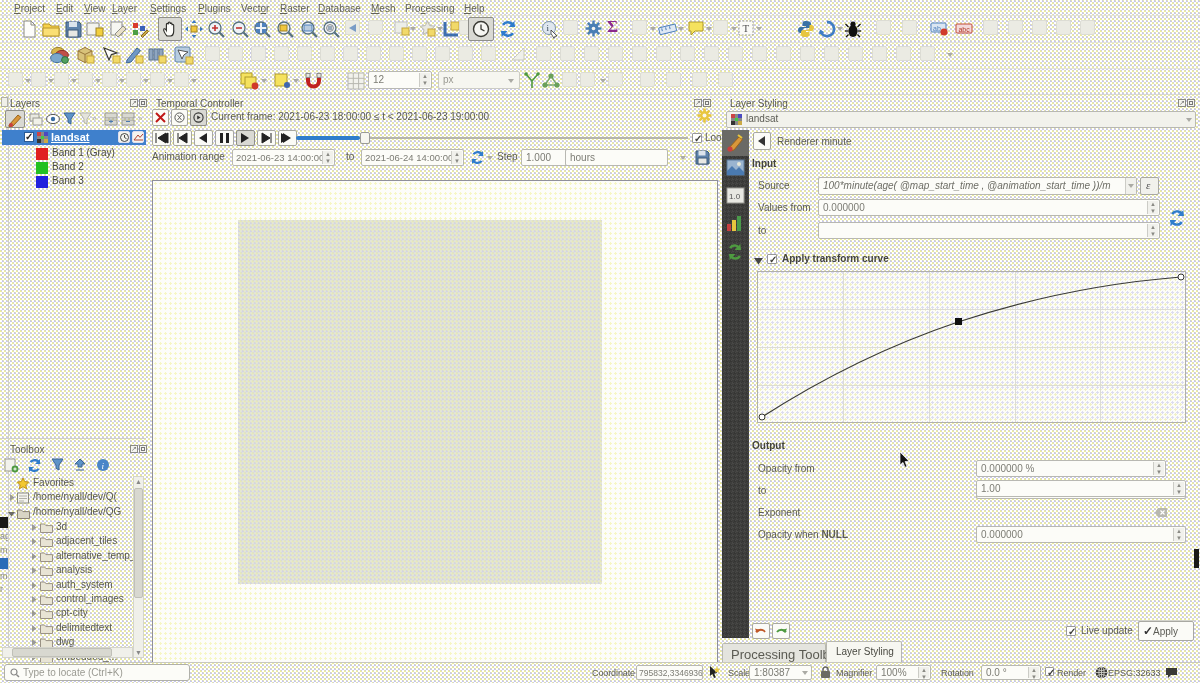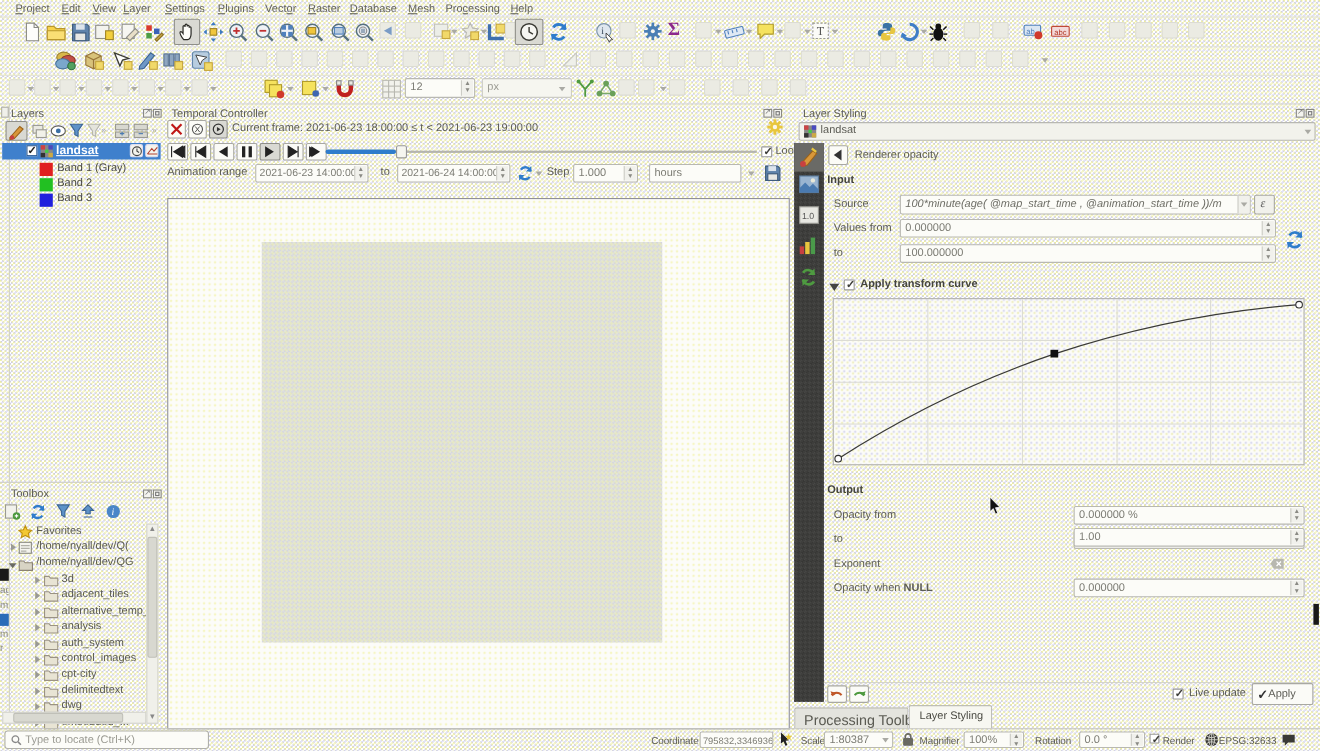--- a/index.html
+++ b/index.html
@@ -632,21 +632,21 @@
     <path d="M12.5 6a5 5 0 0 0-9-1.8M2.5 9a5 5 0 0 0 9 1.8" fill="none" stroke="#2f7ccc" stroke-width="2.2"></path>
     <path d="M13 1v5h-5z" fill="#2f7ccc"></path>
     <path d="M2 14V9h5z" fill="#2f7ccc"></path>
   </svg>
 <div class="dd" style="left:487px;top:156px"></div>
 <div class="lbl" style="left:497px;top:151px">Step</div>
 <div class="field" style="left:521px;top:149px;width:59px;height:17px">
     <span>1.000</span>
     <div class="spin">▲<br>▼</div>
   </div>
-<div class="field" style="left:590px;top:149px;width:84px;height:17px">
+<div class="field" style="left:565px;top:149px;width:103px;height:17px">
     <span>hours</span>
   </div>
 <div class="dd" style="left:680px;top:156px"></div>
 <svg style="left:695px;top:150px" width="15" height="15">
     <path d="M1 1h11l2 2v11H1z" fill="#5f83ab" stroke="#3c5a7a"></path>
     <rect x="3.5" y="1" width="7" height="4.5" fill="#dce4ec"></rect>
     <rect x="3" y="8" width="9" height="6" fill="#e8e8e4" stroke="#3c5a7a"></rect>
   </svg>
 <div class="abs" style="left:152px;top:180px;width:566px;height:483px;background:#fcfcf9;border:1px solid #8f8f9a;background-image:radial-gradient(circle,#f6f6c4 1px,transparent 1.4px);background-size:5px 5px"></div>
 <div class="abs" style="left:238px;top:220px;width:364px;height:364px;background:#e3e5d4;background-image:linear-gradient(45deg,#d4d4e4 25%,transparent 25%,transparent 75%,#d4d4e4 75%),linear-gradient(45deg,#e6e8b8 25%,transparent 25%,transparent 75%,#e6e8b8 75%);background-size:4px 4px;background-position:0 0,2px 2px"></div>
@@ -689,38 +689,37 @@
   </svg>
 <svg style="left:727px;top:244px" width="16" height="16">
     <path d="M13 6a5.5 5.5 0 0 0-10-2M3 10a5.5 5.5 0 0 0 10 2" fill="none" stroke="#4e9a40" stroke-width="2.4"></path>
     <path d="M13.5 0v6h-6z" fill="#4e9a40"></path>
     <path d="M2.5 16v-6h6z" fill="#4e9a40"></path>
   </svg>
 <div class="btn" style="left:753px;top:132px;width:18px;height:18px"></div>
 <svg style="left:757px;top:136px" width="10" height="10">
     <path d="M8 0L1 5l7 5z" fill="#333"></path>
   </svg>
-<div class="lbl" style="left:777px;top:136px">Renderer opacity</div>
+<div class="lbl" style="left:777px;top:136px">Renderer minute</div>
 <div class="lbl bold" style="left:752px;top:158px">Input</div>
 <div class="lbl" style="left:758px;top:180px">Source</div>
 <div class="field" style="left:818px;top:177px;width:319px;height:18px">
     <span style="font-style:italic;color:#6e6e66;font-size:10px">100*minute(age( @map_start_time , @animation_start_time ))/m</span>
   </div>
 <div class="abs" style="left:1125px;top:178px;width:11px;height:16px;border-left:1px solid #ccccc6;background:#f1f1ec"></div>
 <div class="dd" style="left:1128px;top:184px"></div>
 <div class="btn" style="left:1140px;top:177px;width:19px;height:18px;background:#f1f1ec"></div>
 <div class="abs" style="left:1146px;top:179px;font-size:11px;color:#555;font-family:'Liberation Serif',serif;font-style:italic">ε</div>
 <div class="lbl" style="left:758px;top:202px">Values from</div>
 <div class="field" style="left:818px;top:199px;width:342px;height:17px">
     <span>0.000000</span>
     <div class="spin">▲<br>▼</div>
   </div>
 <div class="lbl" style="left:758px;top:225px">to</div>
 <div class="field" style="left:818px;top:222px;width:342px;height:17px">
-    <span>100.000000</span>
     <div class="spin">▲<br>▼</div>
   </div>
 <svg style="left:1168px;top:209px" width="18" height="18">
     <rect width="18" height="18" rx="3" fill="none"></rect>
     <path d="M15 7a6 6 0 0 0-10.8-2M3 11a6 6 0 0 0 10.8 2" fill="none" stroke="#2f7ccc" stroke-width="2.4"></path>
     <path d="M15.5 1v6h-6z" fill="#2f7ccc"></path>
     <path d="M2.5 17v-6h6z" fill="#2f7ccc"></path>
   </svg>
 <svg style="left:754px;top:257px" width="9" height="8">
     <path d="M0 1h9L4.5 7.5z" fill="#444"></path>
@@ -737,21 +736,21 @@
 <div class="abs" style="left:758px;top:347px;width:427px;height:1px;background:#dcdcd4"></div>
 <div class="abs" style="left:758px;top:385px;width:427px;height:1px;background:#dcdcd4"></div>
 <svg style="left:757px;top:271px" width="429" height="152">
     <path d="M5 146 Q100 85 201 51 Q310 15 424 6" fill="none" stroke="#3a3a36" stroke-width="1.2"></path>
     <circle cx="5" cy="146" r="3" fill="#fff" stroke="#333"></circle>
     <circle cx="424" cy="6" r="3" fill="#fff" stroke="#333"></circle>
     <rect x="198" y="47" width="7" height="7" fill="#111"></rect>
   </svg>
 <div class="lbl bold" style="left:752px;top:440px">Output</div>
 <div class="lbl" style="left:758px;top:463px">Opacity from</div>
-<div class="field" style="left:976px;top:460px;width:210px;height:17px">
+<div class="field" style="left:976px;top:460px;width:190px;height:17px">
     <span>0.000000 %</span>
     <div class="spin">▲<br>▼</div>
   </div>
 <div class="lbl" style="left:758px;top:485px">to</div>
 <div class="field" style="left:976px;top:482px;width:210px;height:17px">
     <span>65.350102 %</span>
     <div class="spin">▲<br>▼</div>
   </div>
 <div class="lbl" style="left:758px;top:507px">Exponent</div>
 <div class="field" style="left:976px;top:480px;width:210px;height:17px">

